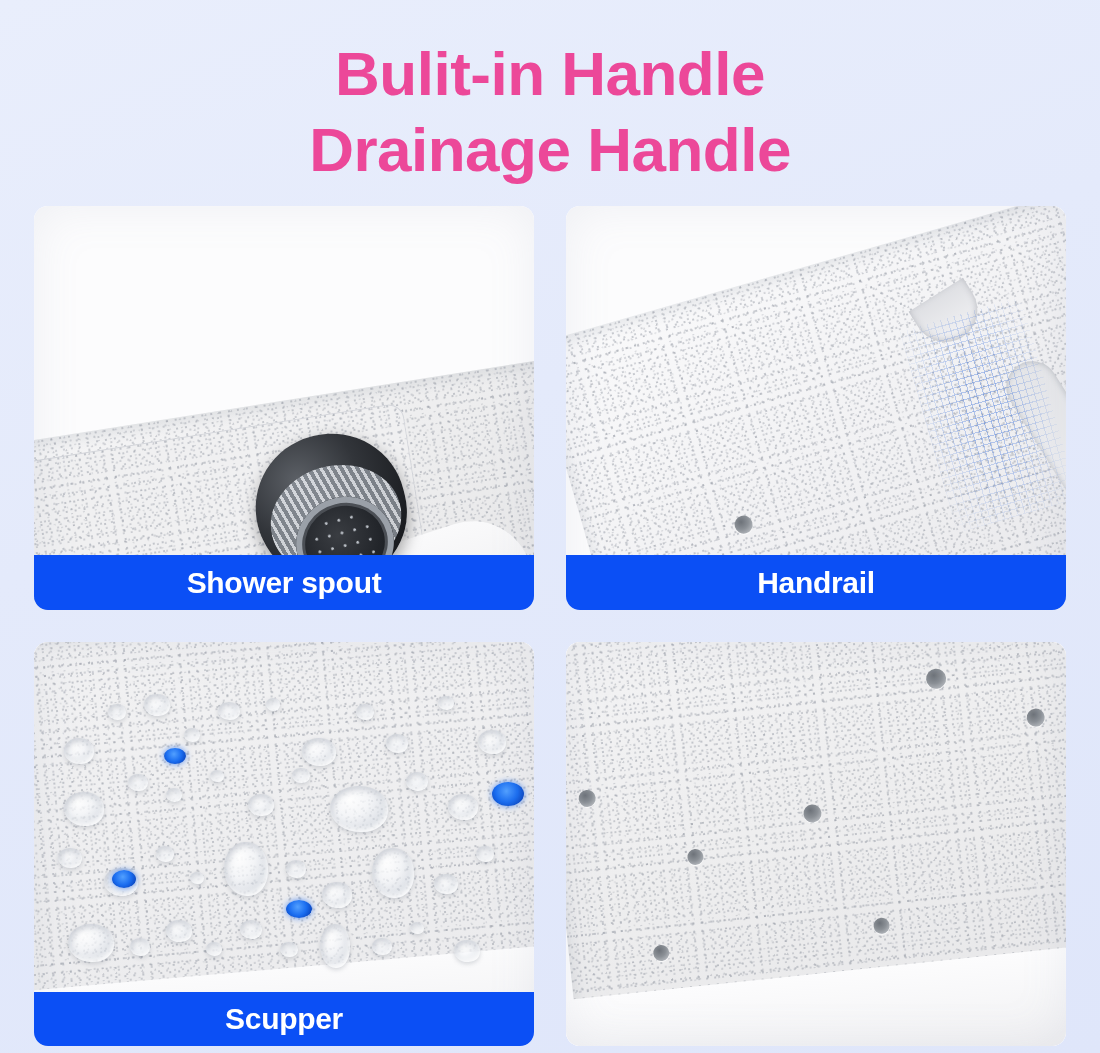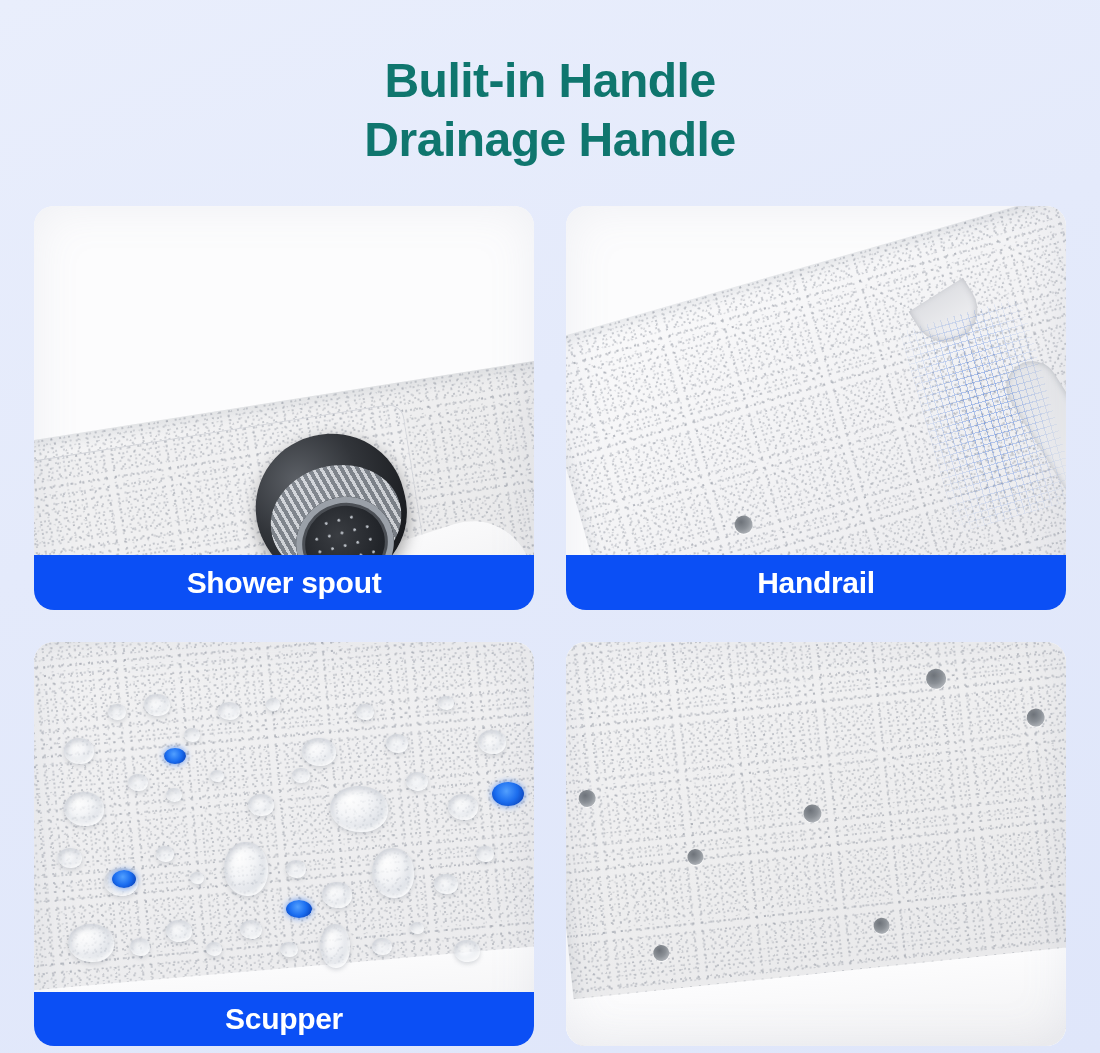--- a/index.html
+++ b/index.html
@@ -9,41 +9,41 @@
     background: linear-gradient(160deg, #e9eefc 0%, #e4eafb 40%, #dfe6fa 100%);
     overflow: hidden;
     position: relative;
   }
   .page {
     width: 1100px; height: 1053px;
     position: relative;
   }
   .headline {
     text-align: center;
-    padding-top: 52px;
-    color: #0f766e;
+    padding-top: 36px;
+    color: #ec4899;
     font-weight: bold;
-    font-size: 48px;
+    font-size: 62px;
     line-height: 1.22;
     letter-spacing: -0.5px;
   }
   .headline .l2 { display: block; }
 
   .grid {
     position: absolute;
     top: 206px; left: 34px;
     width: 1032px;
     display: grid;
     grid-template-columns: 500px 500px;
     grid-template-rows: 404px 404px;
     gap: 32px;
   }
   .card {
     position: relative;
-    border-radius: 20px;
+    border-radius: 14px;
     overflow: hidden;
     background: #fbfbfc;
   }
   .photo {
     position: absolute;
     inset: 0;
     overflow: hidden;
     background: #fcfcfd;
   }
   .caption {

